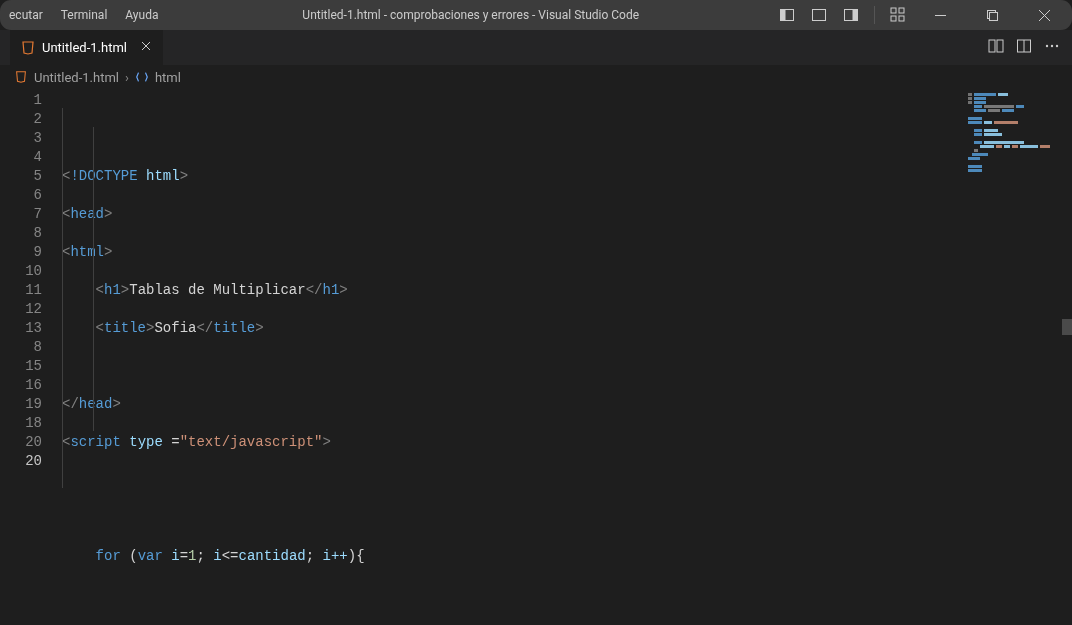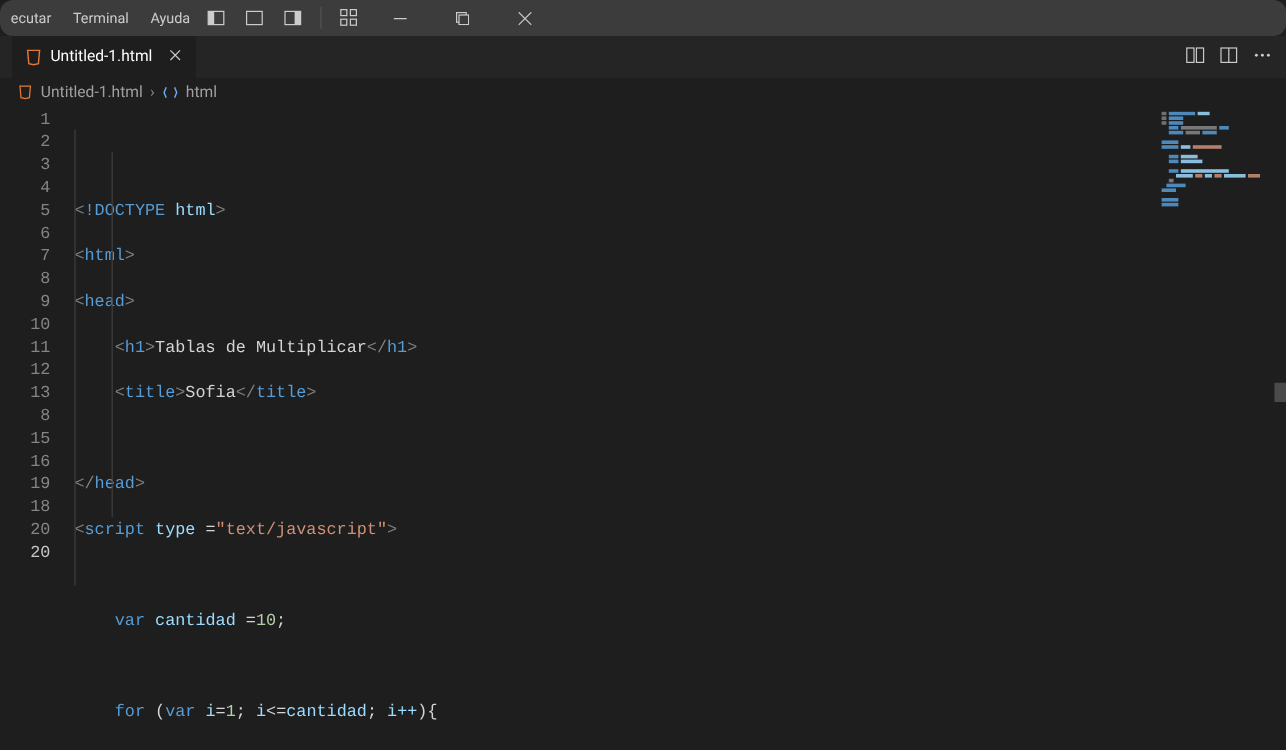--- a/index.html
+++ b/index.html
@@ -128,20 +128,21 @@
 </style>
 </head>
 <body>
 
 <div class="titlebar">
   <div class="menubar">
     <div class="menubar-item">ecutar</div>
     <div class="menubar-item">Terminal</div>
     <div class="menubar-item">Ayuda</div>
   </div>
+  <div class="title-text">Untitled-1.html - comprobaciones y errores - Visual Studio Code</div>
   <div class="title-controls">
     <div class="tc-icon">
         <svg width="16" height="16" viewBox="0 0 16 16">
           <rect x="1.5" y="2.5" width="13" height="11" fill="none" stroke="currentColor"></rect>
           <rect x="1.5" y="2.5" width="5" height="11" fill="currentColor"></rect>
         </svg>
       </div>
     <div class="tc-icon">
         <svg width="16" height="16" viewBox="0 0 16 16">
           <rect x="1.5" y="2.5" width="13" height="11" fill="none" stroke="currentColor"></rect>
@@ -251,29 +252,28 @@
       <div class="ln">18</div>
       <div class="ln">20</div>
       <div class="ln active">20</div>
   </div>
 
   <div class="code">
     <div class="indent-guide" style="left:0px; height:380px; top:19px;"></div>
     <div class="indent-guide" style="left:31px; height:304px; top:38px;"></div>
 
 <div class="line"><span class="tok-angle">&lt;</span><span class="tok-doctype">!DOCTYPE</span><span class="tok-text"> </span><span class="tok-attr">html</span><span class="tok-angle">&gt;</span></div>
+<div class="line"><span class="tok-angle">&lt;</span><span class="tok-tag">head</span><span class="tok-angle">&gt;</span></div>
 <div class="line"><span class="tok-angle">&lt;</span><span class="tok-tag">html</span><span class="tok-angle">&gt;</span></div>
-<div class="line"><span class="tok-angle">&lt;</span><span class="tok-tag">head</span><span class="tok-angle">&gt;</span></div>
 <div class="line">    <span class="tok-angle">&lt;</span><span class="tok-tag">h1</span><span class="tok-angle">&gt;</span><span class="tok-text">Tablas de Multiplicar</span><span class="tok-angle">&lt;/</span><span class="tok-tag">h1</span><span class="tok-angle">&gt;</span></div>
 <div class="line">    <span class="tok-angle">&lt;</span><span class="tok-tag">title</span><span class="tok-angle">&gt;</span><span class="tok-text">Sofia</span><span class="tok-angle">&lt;/</span><span class="tok-tag">title</span><span class="tok-angle">&gt;</span></div>
 <div class="line"></div>
 <div class="line"><span class="tok-angle">&lt;/</span><span class="tok-tag">head</span><span class="tok-angle">&gt;</span></div>
 <div class="line"><span class="tok-angle">&lt;</span><span class="tok-tag">script</span><span class="tok-text"> </span><span class="tok-attr">type</span><span class="tok-text"> </span><span class="tok-op">=</span><span class="tok-str">"text/javascript"</span><span class="tok-angle">&gt;</span></div>
 <div class="line"></div>
-<div class="line">    <span class="tok-kw">var</span><span class="tok-text"> </span><span class="tok-var">cantidad</span><span class="tok-text"> </span><span class="tok-op">=</span><span class="tok-num">10</span><span class="tok-op">;</span></div>
 <div class="line"></div>
 <div class="line">    <span class="tok-kw">for</span><span class="tok-text"> </span><span class="tok-brace">(</span><span class="tok-kw">var</span><span class="tok-text"> </span><span class="tok-var">i</span><span class="tok-op">=</span><span class="tok-num">1</span><span class="tok-op">; </span><span class="tok-var">i</span><span class="tok-op">&lt;=</span><span class="tok-var">cantidad</span><span class="tok-op">; </span><span class="tok-var">i++</span><span class="tok-brace">){</span></div>
 
 
 
 
 
 
 
   </div>

